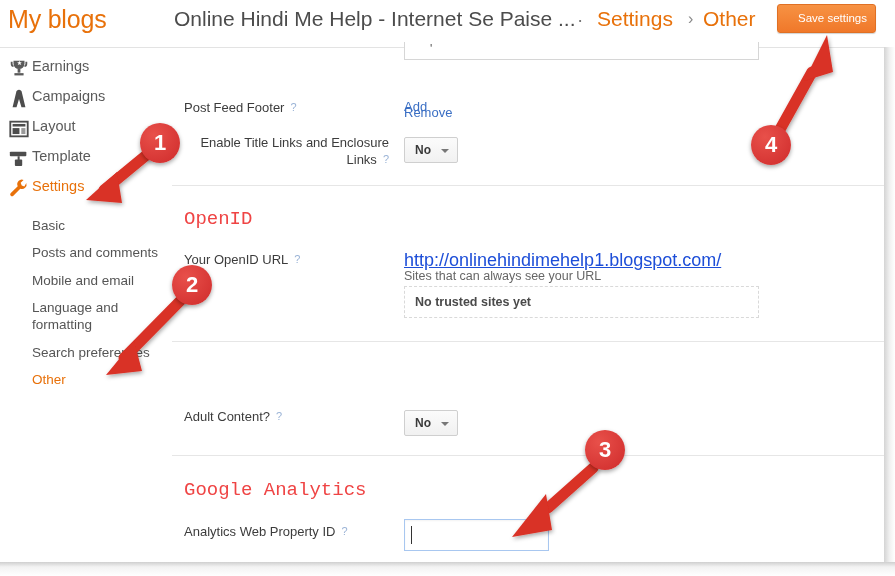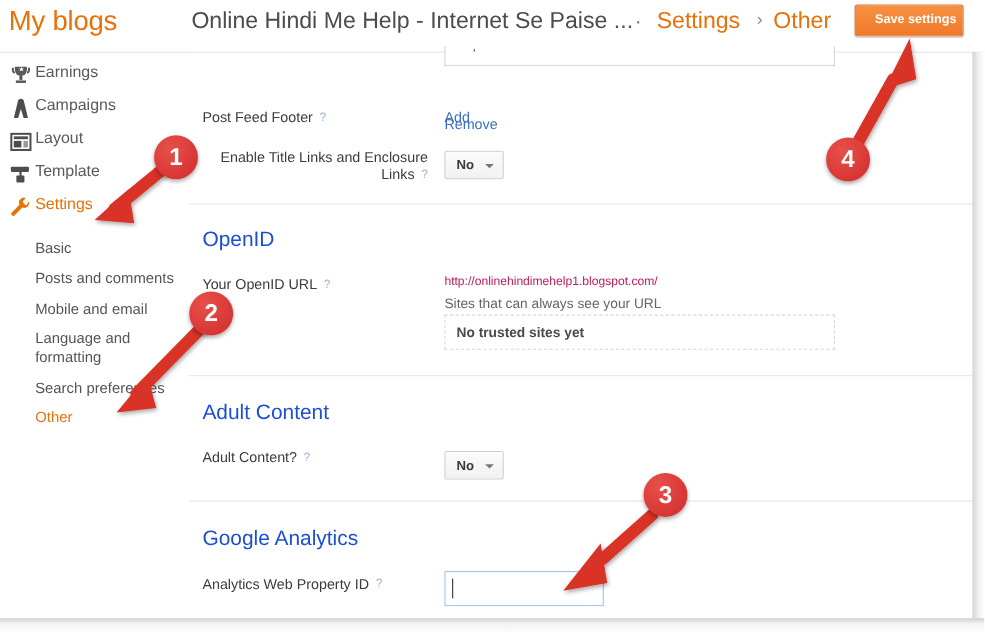--- a/index.html
+++ b/index.html
@@ -47,21 +47,21 @@
     position: absolute; left: 703px; top: 7px;
     font-size: 21px; color: #e8710a; white-space: nowrap;
   }
   #save-btn {
     position: absolute; left: 777px; top: 4px;
     width: 99px; height: 29px;
     background: #f5873a;
     background: linear-gradient(#f79243, #f0782a);
     border: 1px solid #e07024;
     border-radius: 3px;
-    color: #ffffff; font-size: 11.5px; font-weight: bold;
+    color: #ffffff; font-size: 11.5px; font-weight: normal;
     text-align: center; line-height: 27px;
     cursor: pointer;
     box-shadow: 0 1px 1px rgba(0,0,0,0.18);
     padding-left: 12px;
   }
   #header-rule {
     position: absolute; left: 0; top: 47px; width: 895px; height: 1px;
     background: #e3e3e3;
   }
 
@@ -92,21 +92,21 @@
   #content {
     position: absolute; left: 172px; top: 48px; width: 723px; height: 514px;
     background: #ffffff;
   }
   .divider {
     position: absolute; left: 0; width: 723px; height: 1px;
     background: #e6e6e6;
   }
   .sec-title {
     position: absolute;
-    font-size: 19px; color: #1d4ed8; white-space: nowrap;
+    font-size: 19px; color: #ef4444; white-space: nowrap; font-family: Liberation Mono, monospace;
   }
   .row-label {
     position: absolute; left: 12px;
     font-size: 13px; color: #3c3c3c;
     line-height: 16px;
     text-align: right;
   }
   .help {
     display: inline-block;
     font-size: 11px; color: #9ab3d6; vertical-align: 1px;
@@ -129,21 +129,21 @@
   }
   .dropdown .dd-caret {
     position: absolute; right: 8px; top: 11px;
     width: 0; height: 0;
     border-left: 4px solid transparent;
     border-right: 4px solid transparent;
     border-top: 4px solid #777;
   }
   .plain-text {
     position: absolute;
-    font-size: 11px; color: #be185d; white-space: nowrap;
+    font-size: 18px; color: #1d4ed8; white-space: nowrap; text-decoration: underline;
   }
   .sub-text {
     position: absolute;
     font-size: 12.5px; color: #666; white-space: nowrap;
   }
   #trusted-box {
     position: absolute; left: 232px; top: 290px;
     width: 355px; height: 32px;
     border: 1px dashed #d9d9d9; border-top: 1px dashed #d9d9d9;
     background: #fff;
@@ -305,21 +305,20 @@
       <span>Your OpenID URL</span><span class="help">?</span>
     </div>
     <div class="plain-text" style="left:232px; top:202px;">http://onlinehindimehelp1.blogspot.com/</div>
     <div class="sub-text" style="left:232px; top:221px;">Sites that can always see your URL</div>
     <div id="trusted-box" style="top:238px;font-weight:bold;">
       <span>No trusted sites yet</span>
     </div>
 
     <div class="divider" style="top:293px;"></div>
 
-    <div class="sec-title" style="left:12px; top:317px;">Adult Content</div>
     <div class="row-label" style="top:360px;">
       <span>Adult Content?</span><span class="help">?</span>
     </div>
     <div class="dropdown" style="left:232px; top:362px;">
       <span class="dd-val">No</span>
       <span class="dd-caret"></span>
     </div>
 
     <div class="divider" style="top:407px;"></div>
 

